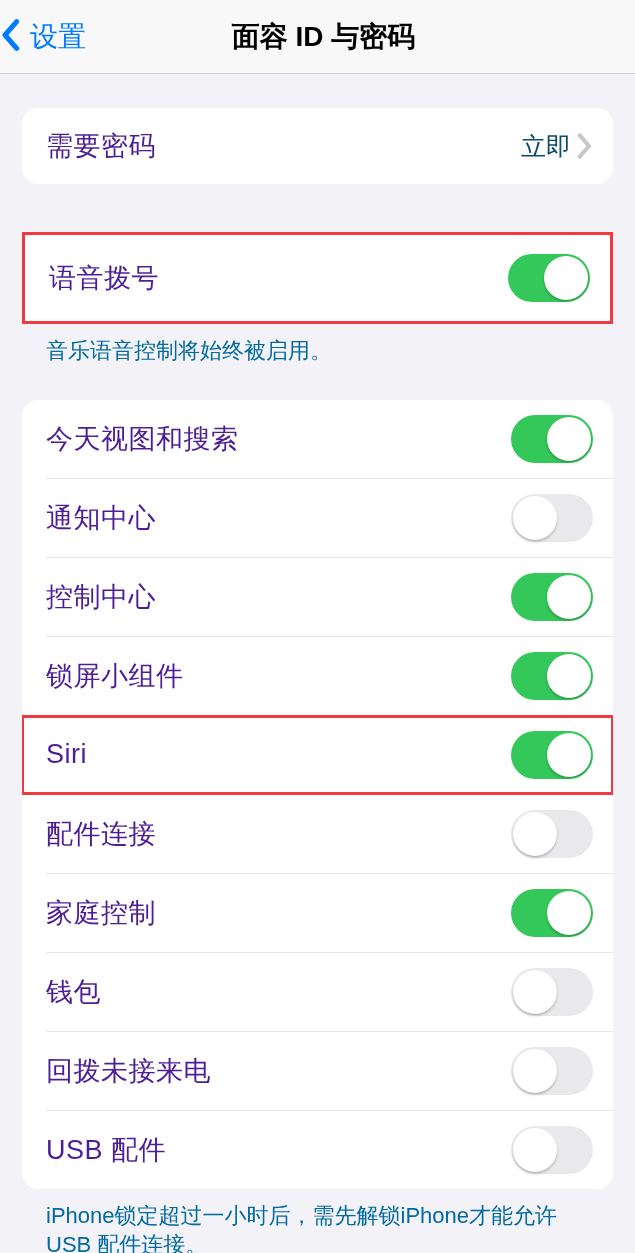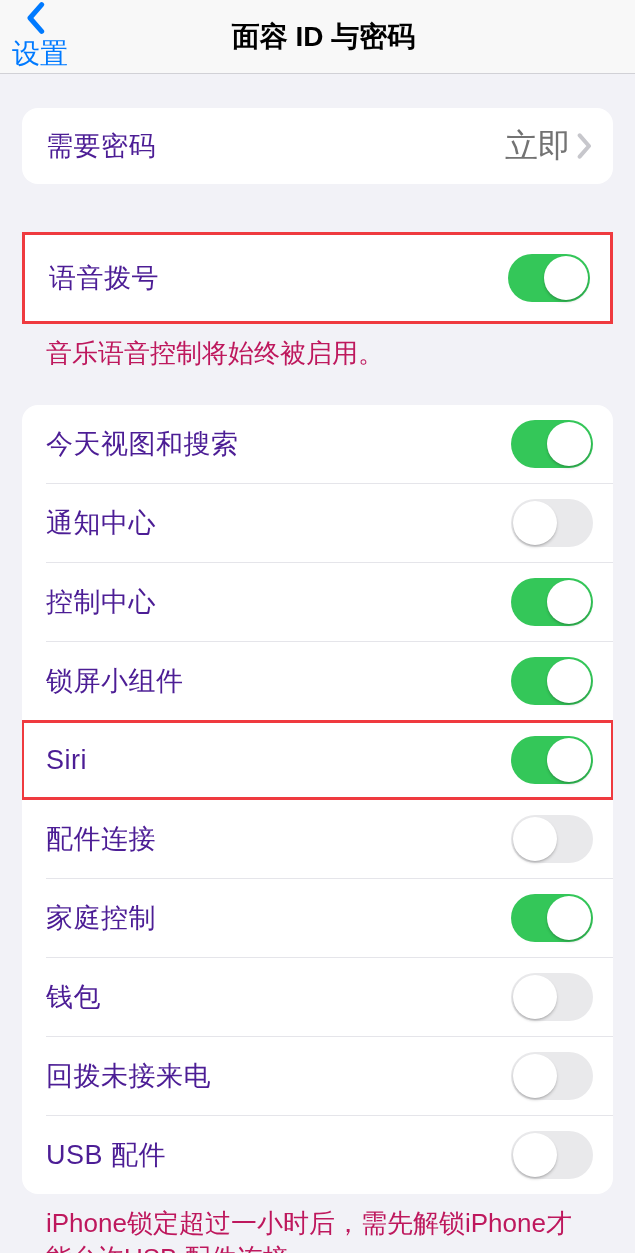--- a/index.html
+++ b/index.html
@@ -18,26 +18,24 @@
     .header {
       display: flex;
       align-items: center;
       height: 74px;
       background: #f8f8f8;
       border-bottom: 1px solid #d1d1d6;
       position: relative;
     }
     .back-link {
       display: flex;
-      align-items: center;
+      align-items: flex-start;
       color: #007aff;
       font-size: 28px;
-      padding-left: 12px;
       cursor: pointer;
-      flex-direction: column;
     }
     .back-chevron {
       width: 20px;
       height: 34px;
       margin-right: 10px;
     }
     .back-chevron svg {
       width: 100%;
       height: 100%;
       display: block;
@@ -76,41 +74,41 @@
     .row-sep {
       border-bottom: 1px solid #e5e5ea;
       margin-left: 24px;
     }
     .row-label {
       font-size: 27px;
       color: #4c1d95;
       letter-spacing: 0.5px;
     }
     .row-value {
-      font-size: 33px;
-      color: #737373;
+      font-size: 25px;
+      color: #0c4a6e;
       margin-right: 6px;
       margin-left: 12px;
     }
     .row-right {
       display: flex;
       align-items: center;
     }
     .chevron-right {
       width: 16px;
       height: 28px;
     }
     .chevron-right svg {
       width: 100%;
       height: 100%;
       display: block;
     }
     .footer-text {
-      font-size: 26px;
-      color: #be185d;
+      font-size: 22px;
+      color: #0369a1;
       margin: 12px 46px 0 46px;
       line-height: 1.35;
     }
     .section-header {
       font-size: 22px;
       color: #8e8e93;
       margin: 42px 46px 0 46px;
     }
     .section-header + .group {
       margin-top: 12px;

